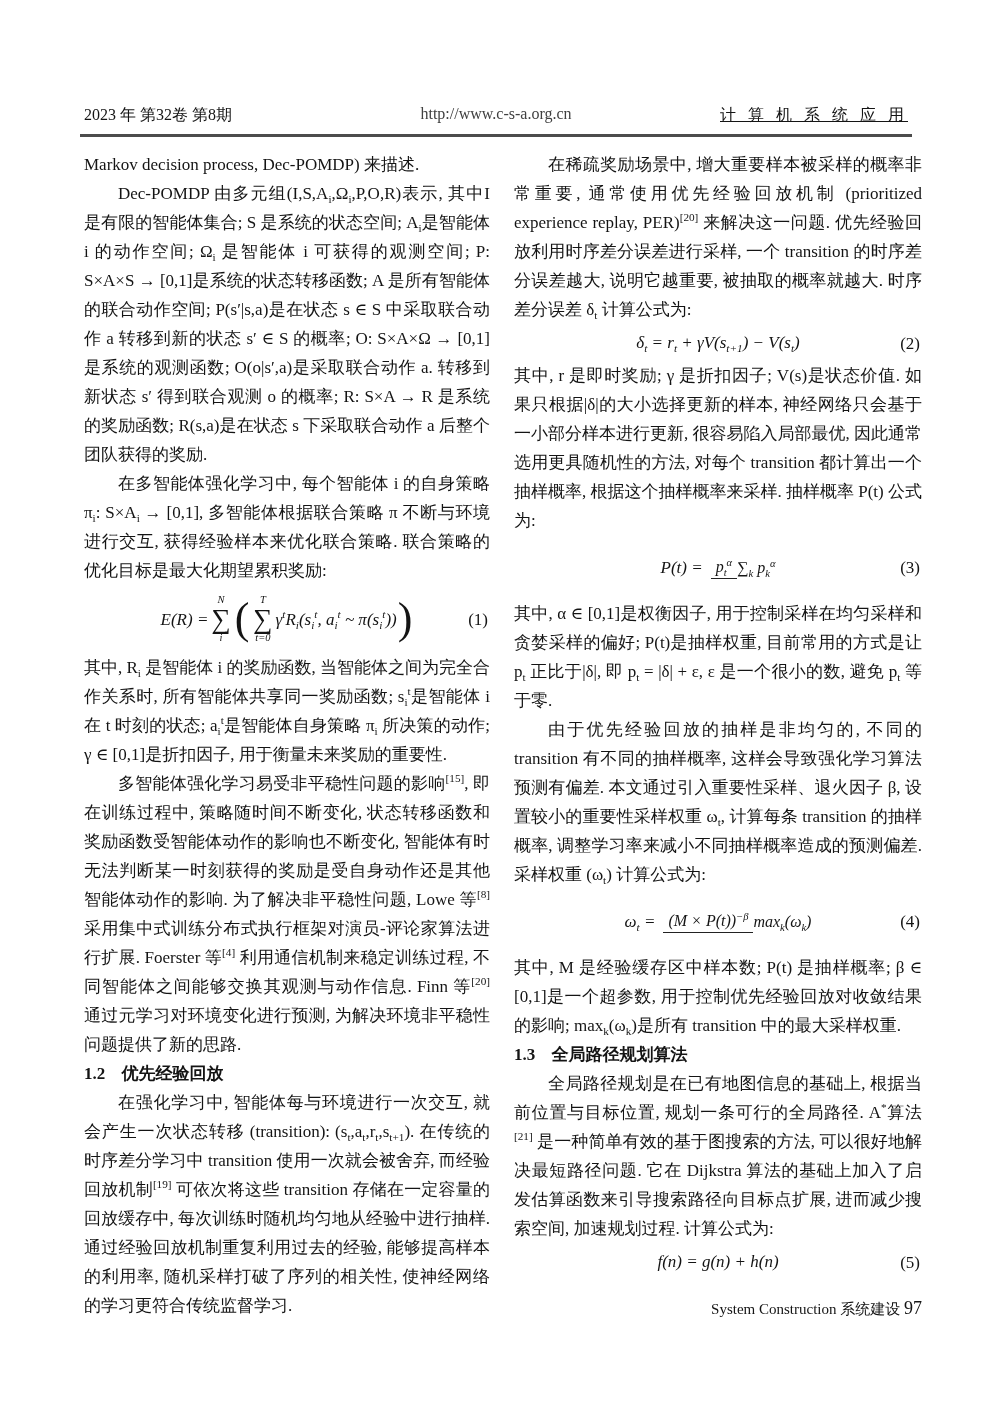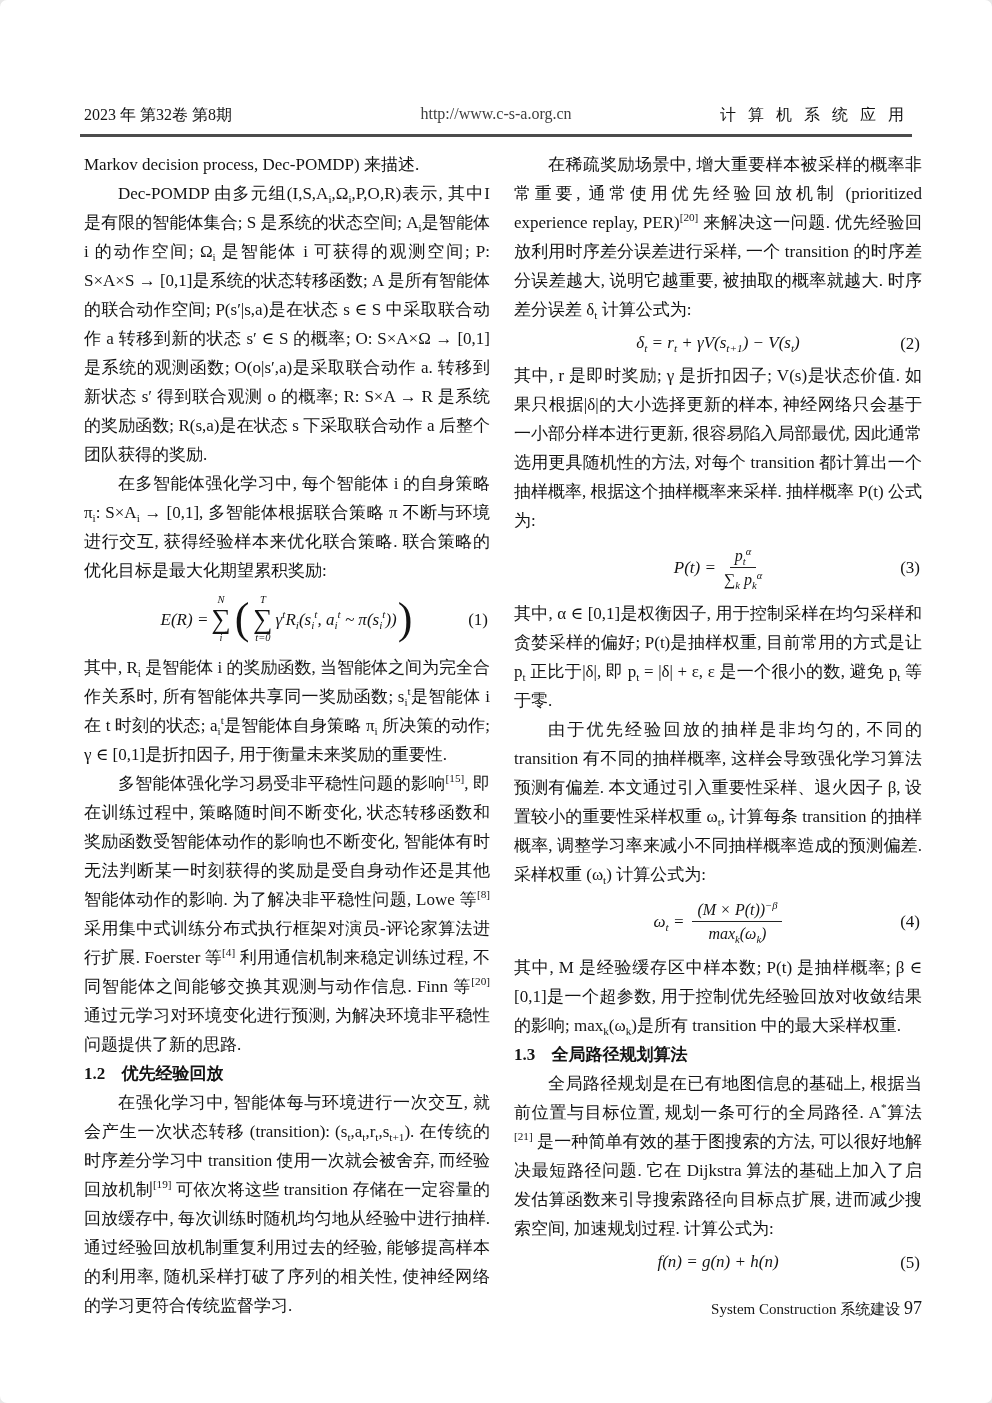--- a/index.html
+++ b/index.html
@@ -1,22 +1,22 @@
 <!DOCTYPE html>
 <html><head>
 <meta charset="utf-8">
 <style>
   html,body{margin:0;padding:0;background:#e8e8e8;}
   .page{position:relative;width:992px;height:1403px;background:#ffffff;margin:0 auto;
-        font-family:"Liberation Serif","DejaVu Serif",serif;color:#141414;overflow:hidden;border-radius:7px;}
+        font-family:"Liberation Serif","DejaVu Serif",serif;color:#141414;overflow:hidden;}
   
   .header{position:absolute;left:84px;right:84px;top:105px;height:24px;font-size:16px;}
   .h-issue{position:absolute;left:0;top:0;}
   .h-url{position:absolute;left:50%;top:0;transform:translateX(-50%);color:#404040;text-decoration:none;}
-  .h-journal{position:absolute;right:0;top:0;letter-spacing:4px;}
+  .h-journal{position:absolute;right:0;top:0;letter-spacing:4px;text-decoration:underline;}
   .rule{position:absolute;left:80px;right:80px;top:134px;height:3px;background:#4c4c4c;}
   
   .col{position:absolute;top:150px;font-size:17px;line-height:29px;}
   .col-left{left:84px;width:406px;}
   .col-right{left:514px;width:408px;}
   p{margin:0;text-align:justify;}
   p.ind{text-indent:2em;}
   sup,sub{font-size:66%;line-height:0;}
   
   .sec{margin:0;font-size:17px;line-height:29px;font-weight:bold;}
@@ -26,21 +26,21 @@
   .equation{position:relative;display:flex;align-items:center;justify-content:center;margin:2px 0;}
   .eq-line{min-height:33px;align-items:center;}
   .eq-tall{min-height:64px;}
   .eq-frac{min-height:60px;}
   .eqbody{display:inline-flex;align-items:center;font-style:italic;font-family:"Liberation Serif",serif;font-size:17px;}
   .eqnum{position:absolute;right:2px;top:50%;transform:translateY(-50%);font-style:normal;font-size:17px;}
   .sumblk{display:inline-flex;flex-direction:column;align-items:center;margin:0 3px;}
   .sumblk .lim{font-size:10.5px;line-height:12px;font-style:italic;}
   .sumblk .sg{font-size:27px;line-height:26px;font-style:normal;}
   .bigparen{font-size:44px;line-height:30px;font-style:normal;font-weight:300;margin:0 1px;}
-  .frac{display:inline-flex;flex-direction:column;align-items:center;margin-left:8px;font-size:16px;line-height:21px;}
+  .frac{display:inline-flex;flex-direction:row;align-items:center;margin-left:8px;font-size:16px;line-height:21px;}
   .frac .fn{padding:0 5px 1px;border-bottom:1.3px solid #222;}
   .frac .fd{padding-top:1px;}
   .mtext{white-space:nowrap;}
   
   .footer{margin-top:16px;text-align:right;font-size:15px;}
   .footer .pgnum{font-size:18px;margin-left:0;}
 </style>
 </head>
 <body>
 

